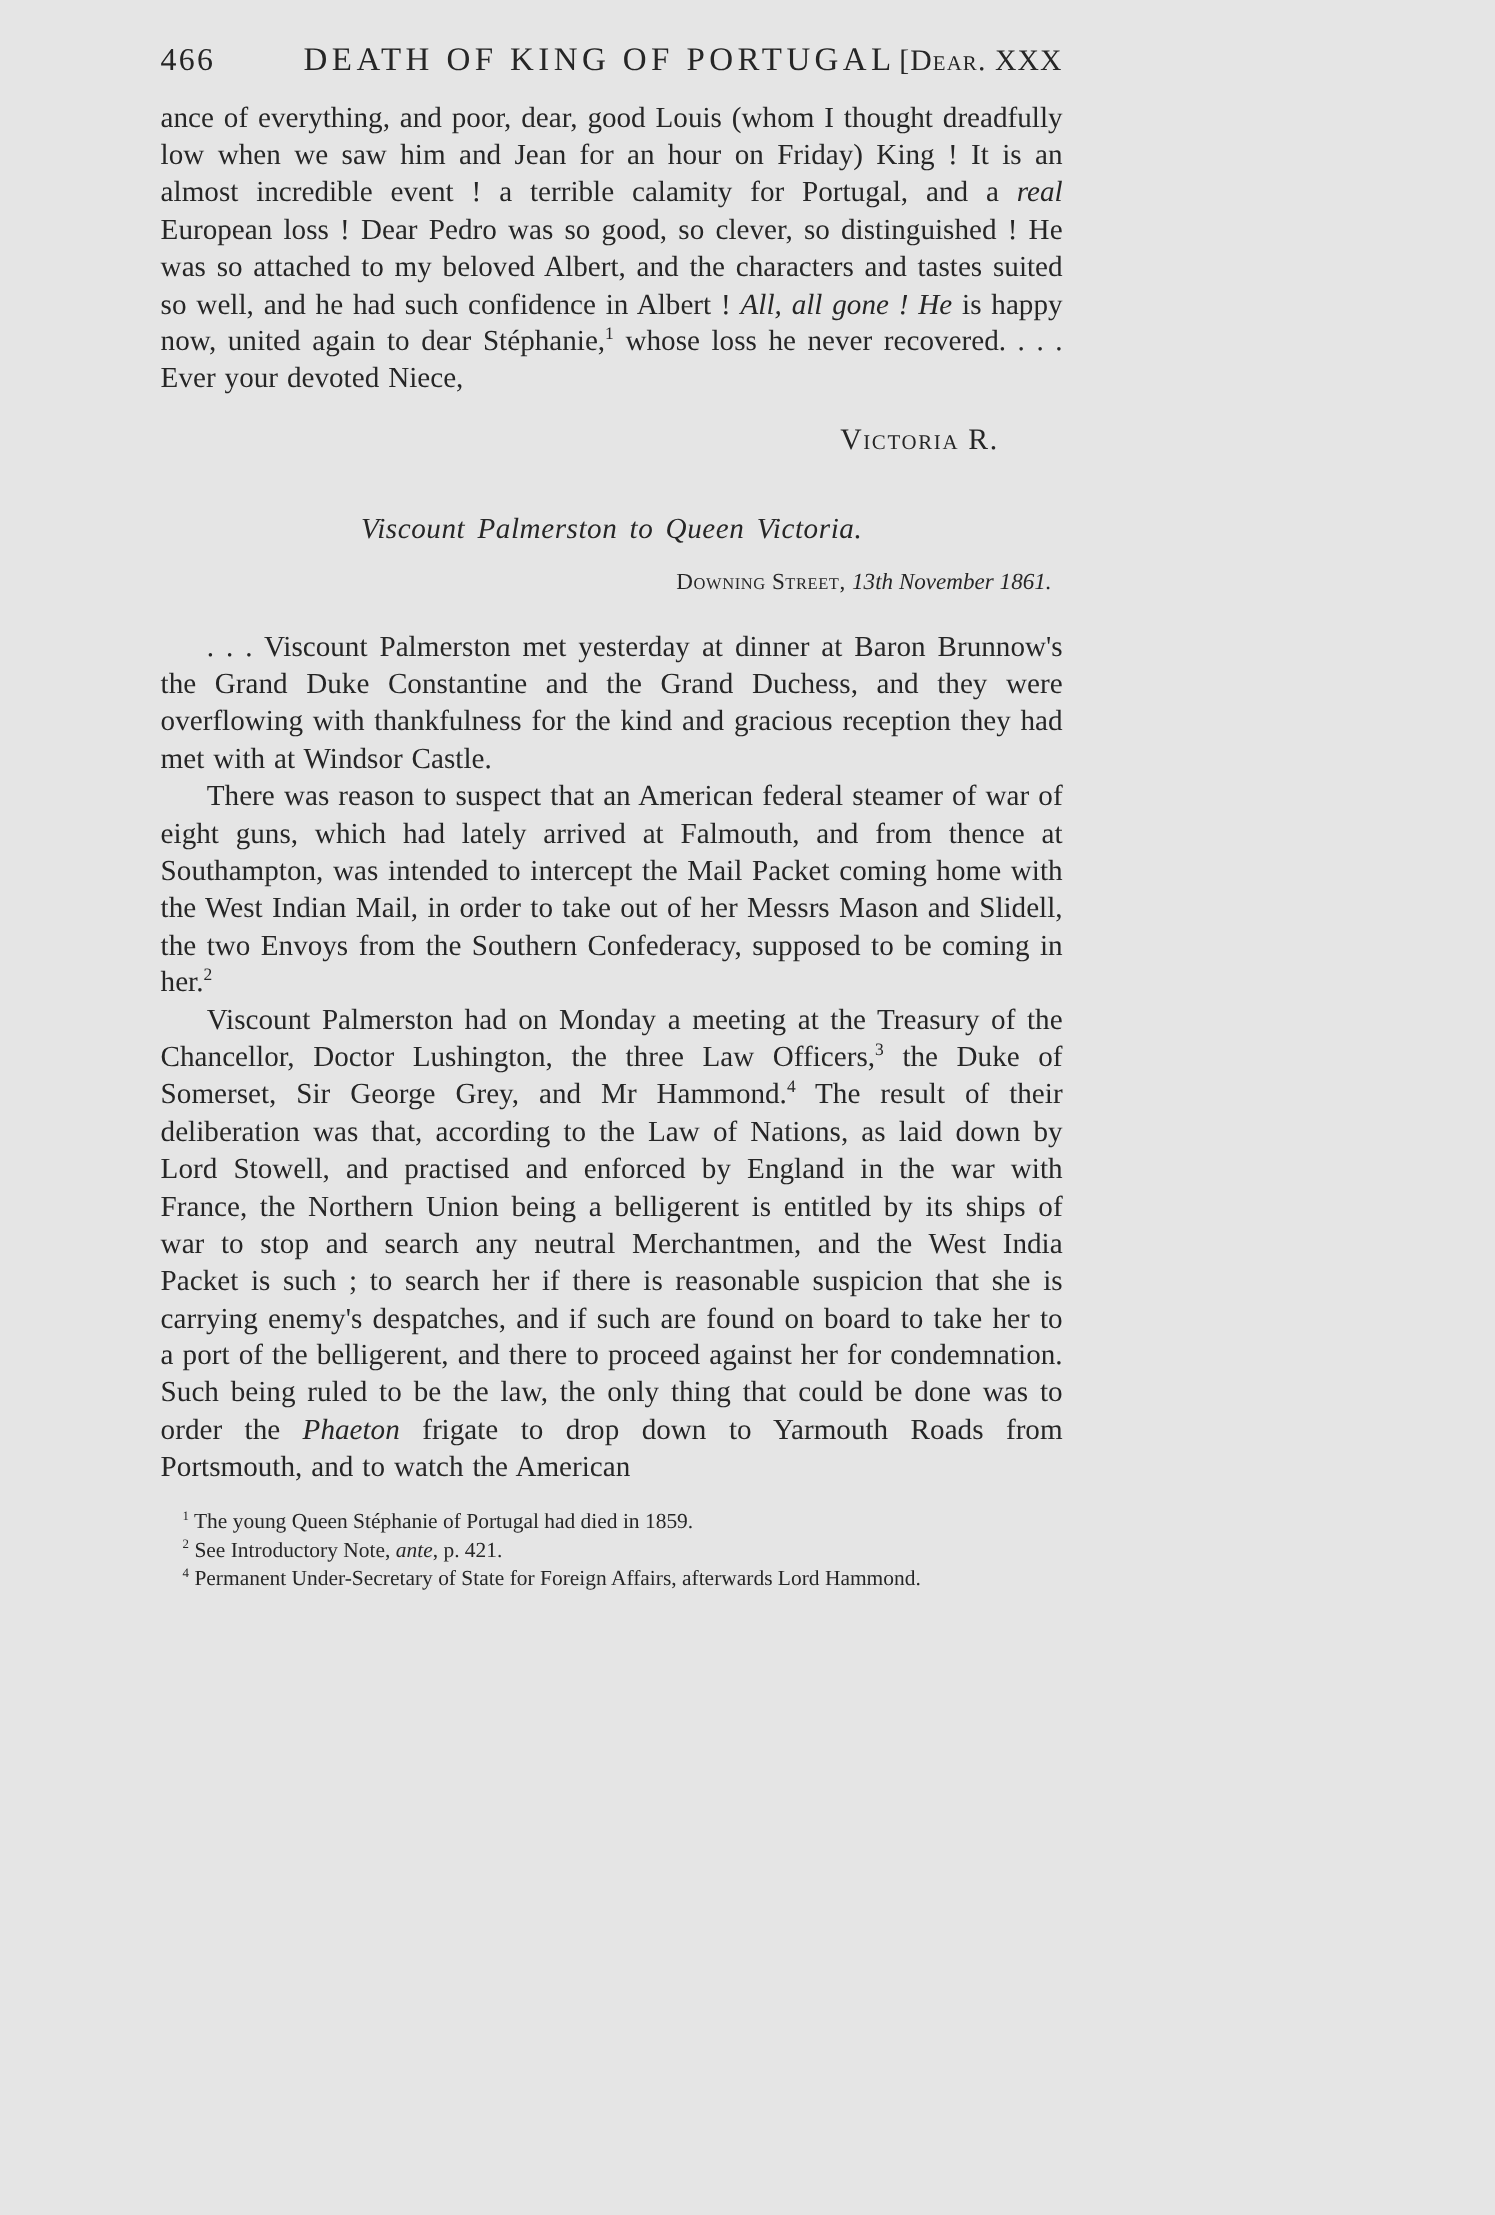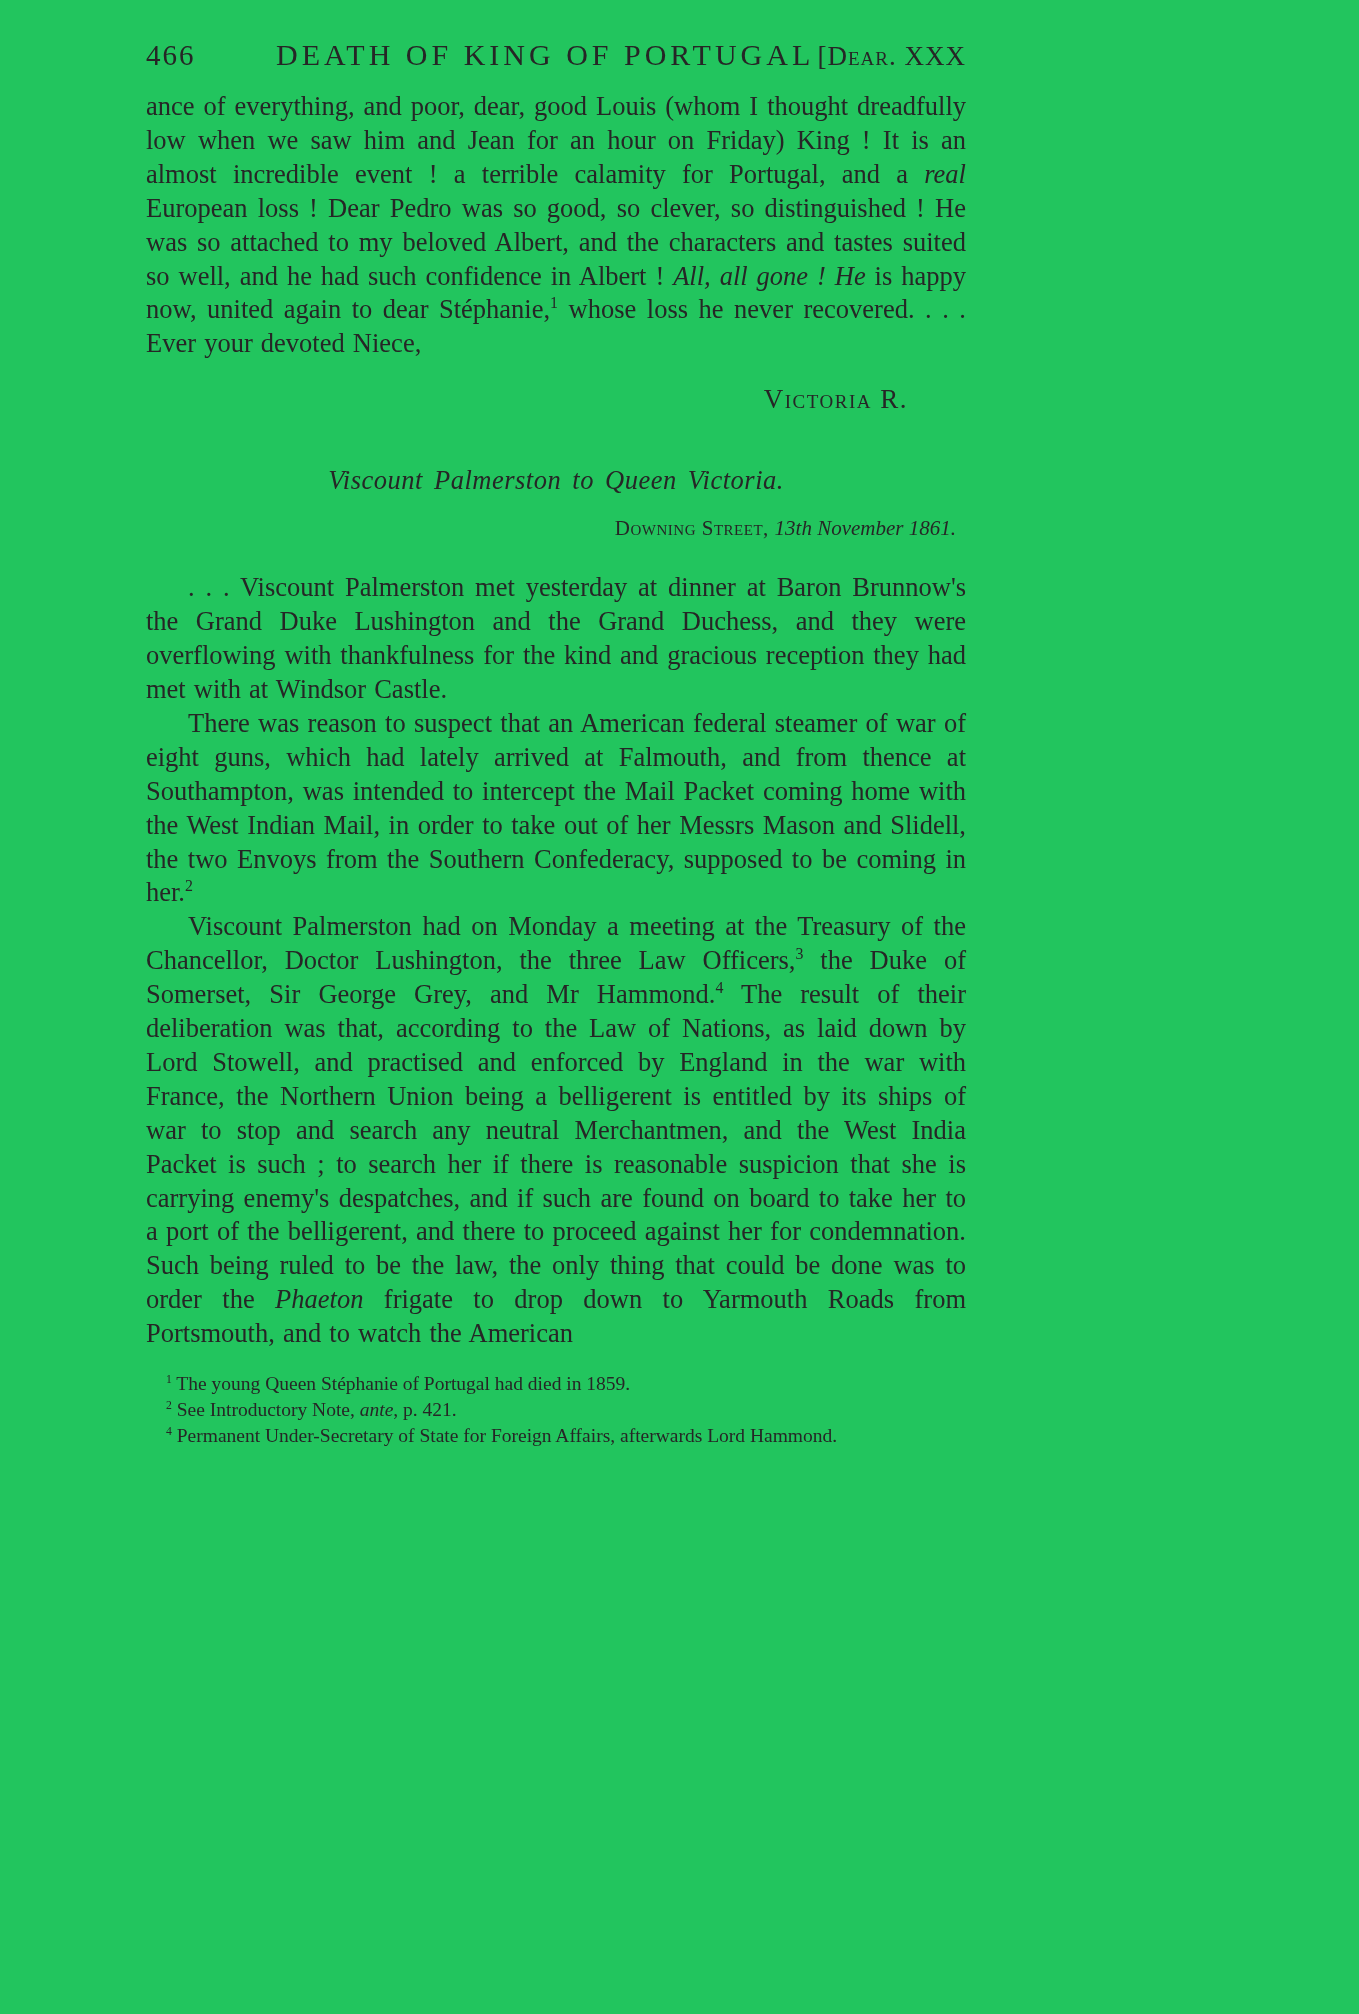--- a/index.html
+++ b/index.html
@@ -5,21 +5,21 @@
   * { margin: 0; padding: 0; box-sizing: border-box; }
   html, body { background: #fbfbf8; }
   body {
     font-family: "Liberation Serif", "DejaVu Serif", serif;
     color: #262626;
   }
   .page {
     position: relative;
     width: 1359px;
     height: 2014px;
-    background: #22c55e;
+    background: #e5e5e5;
     overflow: hidden;
   }
   .content {
     position: absolute;
     left: 146px;
     top: 38px;
     width: 820px;
   }
   
   .running-head {
@@ -105,21 +105,21 @@
     </header>
 
     <p class="bodytext"><span>ance of everything, and poor, dear, good Louis (whom I thought dreadfully low when we saw him and Jean for an hour on Friday) King !  It is an almost incredible event !  a terrible calamity for Portugal, and a </span><span class="it">real</span><span> European loss !   Dear Pedro was so good, so clever, so distinguished !   He was so attached to my beloved Albert, and the characters and tastes suited so well, and he had such confidence in Albert !  </span><span class="it">All, all gone !</span><span>  </span><span class="it">He</span><span> is happy now, united again to dear Stéphanie,</span><span class="sup">1</span><span> whose loss he never recovered. . . .  Ever your devoted Niece,</span></p>
 
     <p class="signature">Victoria R.</p>
 
     <h2 class="letter-heading">Viscount Palmerston to Queen Victoria.</h2>
 
     <p class="dateline"><span class="sc">Downing Street, </span><span class="it">13th November 1861.</span></p>
 
-    <p class="bodytext indent"><span>. . . Viscount Palmerston met yesterday at dinner at Baron Brunnow's the Grand Duke Lushington and the Grand Duchess, and they were overflowing with thankfulness for the kind and gracious reception they had met with at Windsor Castle.</span></p>
+    <p class="bodytext indent"><span>. . . Viscount Palmerston met yesterday at dinner at Baron Brunnow's the Grand Duke Constantine and the Grand Duchess, and they were overflowing with thankfulness for the kind and gracious reception they had met with at Windsor Castle.</span></p>
     <p class="bodytext indent"><span>There was reason to suspect that an American federal steamer of war of eight guns, which had lately arrived at Falmouth, and from thence at Southampton, was intended to intercept the Mail Packet coming home with the West Indian Mail, in order to take out of her Messrs Mason and Slidell, the two Envoys from the Southern Confederacy, supposed to be coming in her.</span><span class="sup">2</span></p>
     <p class="bodytext indent"><span>Viscount Palmerston had on Monday a meeting at the Treasury of the Chancellor, Doctor Lushington, the three Law Officers,</span><span class="sup">3</span><span> the Duke of Somerset, Sir George Grey, and Mr Hammond.</span><span class="sup">4</span><span>  The result of their deliberation was that, according to the Law of Nations, as laid down by Lord Stowell, and practised and enforced by England in the war with France, the Northern Union being a belligerent is entitled by its ships of war to stop and search any neutral Merchantmen, and the West India Packet is such ; to search her if there is reasonable suspicion that she is carrying enemy's despatches, and if such are found on board to take her to a port of the belligerent, and there to proceed against her for condemnation. Such being ruled to be the law, the only thing that could be done was to order the </span><span class="it">Phaeton</span><span> frigate to drop down to Yarmouth Roads from Portsmouth, and to watch the American</span></p>
 
     <div class="footnotes">
       <p class="footnote"><span class="sup">1</span><span> The young Queen Stéphanie of Portugal had died in 1859.</span></p>
       <p class="footnote"><span class="sup">2</span><span> See Introductory Note, </span><span class="it">ante</span><span>, p. 421.</span></p>
       <p class="footnote"><span class="sup">4</span><span> Permanent Under-Secretary of State for Foreign Affairs, afterwards Lord Hammond.</span></p>
     </div>
 
   </div>

